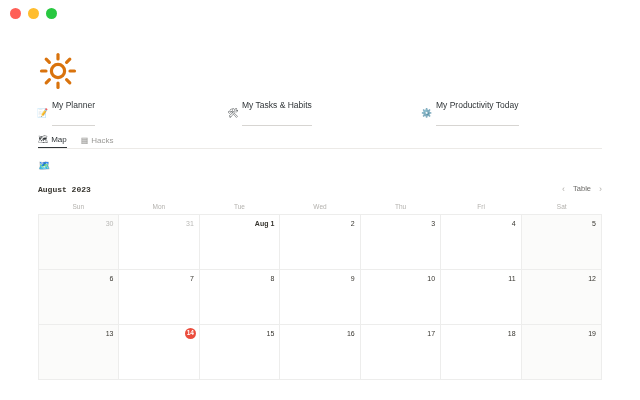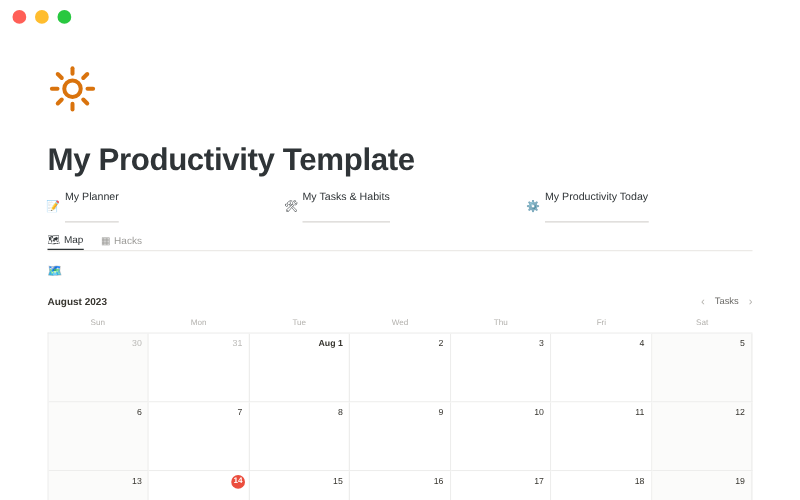--- a/index.html
+++ b/index.html
@@ -133,20 +133,21 @@
     margin-top: 11px;
     display: flex;
     align-items: center;
     justify-content: space-between;
     height: 14px;
   }
   .cal-month {
     font-size: 8px;
     font-weight: bold;
     color: #37352f;
+    font-family: Liberation Mono, monospace;
   }
   .cal-nav {
     display: flex;
     align-items: center;
     gap: 8px;
   }
   .cal-nav-btn {
     font-size: 9px;
     color: #b3b1ad;
     cursor: pointer;
@@ -231,21 +232,20 @@
       <line x1="20" y1="32" x2="20" y2="36.5"></line>
       <line x1="3.5" y1="20" x2="8" y2="20"></line>
       <line x1="32" y1="20" x2="36.5" y2="20"></line>
       <line x1="8.2" y1="8.2" x2="11.4" y2="11.4"></line>
       <line x1="28.6" y1="28.6" x2="31.8" y2="31.8"></line>
       <line x1="31.8" y1="8.2" x2="28.6" y2="11.4"></line>
       <line x1="11.4" y1="28.6" x2="8.2" y2="31.8"></line>
     </g>
   </svg>
 
-  <h1 class="page-title">My Productivity Template</h1>
 
   <div class="link-row">
     <div class="link-slot-1">
       <a class="doc-link" href="#">
         <span class="emoji-ico">📝</span>
         <span class="link-label">My Planner</span>
       </a>
     </div>
     <div class="link-slot-2">
       <a class="doc-link" href="#">
@@ -273,21 +273,21 @@
   </div>
 
   <div class="map-heading">
     <span class="map-heading-ico">🗺️</span>
   </div>
 
   <div class="cal-toolbar">
     <div class="cal-month">August 2023</div>
     <div class="cal-nav">
       <span class="cal-nav-btn">‹</span>
-      <span class="cal-today-btn">Tasks</span>
+      <span class="cal-today-btn">Table</span>
       <span class="cal-nav-btn">›</span>
     </div>
   </div>
 
   <div class="cal-weekdays">
       <div class="cal-weekday">Sun</div>
       <div class="cal-weekday">Mon</div>
       <div class="cal-weekday">Tue</div>
       <div class="cal-weekday">Wed</div>
       <div class="cal-weekday">Thu</div>

